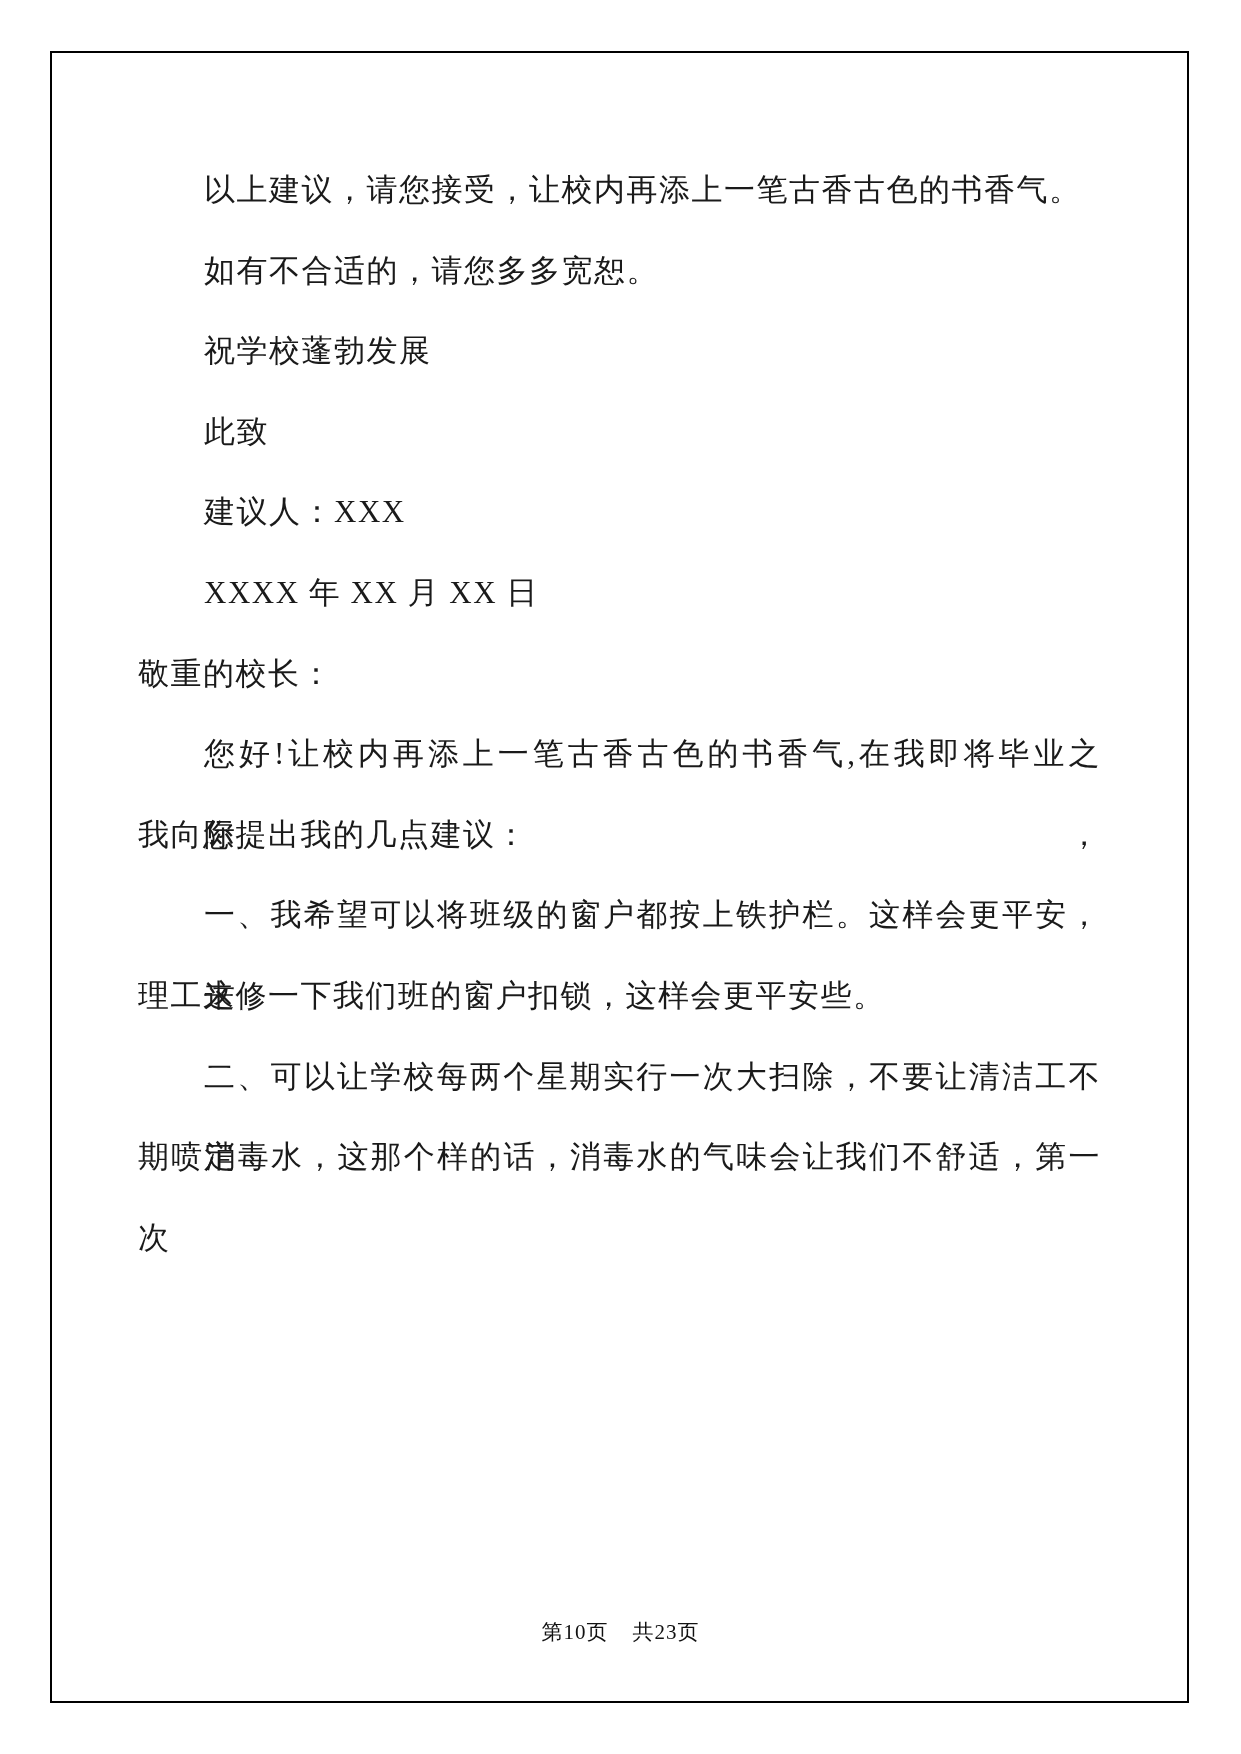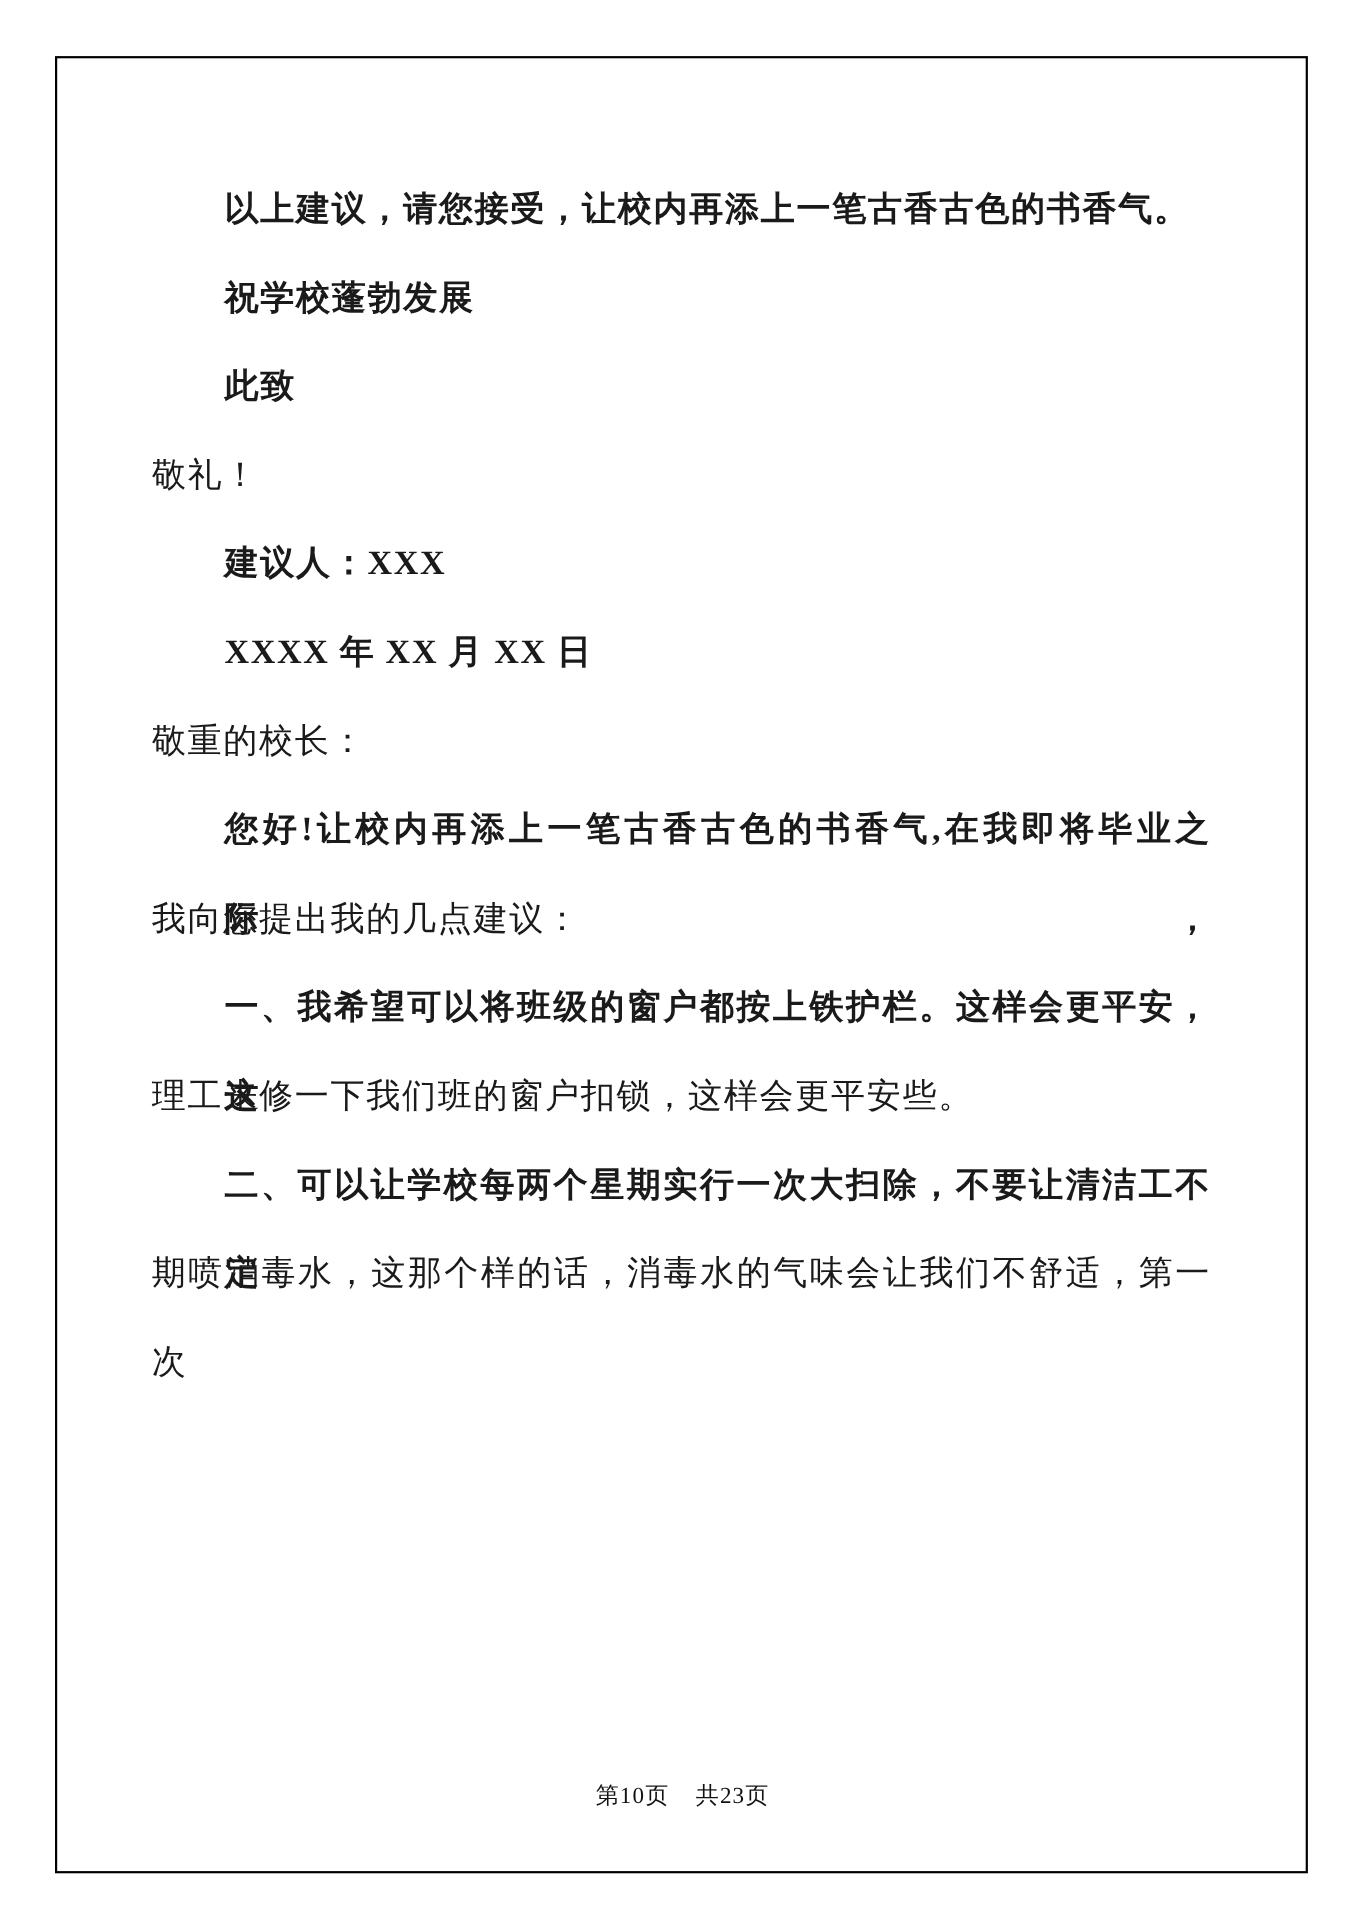--- a/index.html
+++ b/index.html
@@ -32,21 +32,20 @@
   }
   .ln {
     height: 80.6px;
     line-height: 80.6px;
     font-size: 31px;
     letter-spacing: 1.5px;
     white-space: nowrap;
   }
   .ln.indent {
     padding-left: 66px;
-    font-weight: bold;
   }
   .ln.stretch {
     white-space: normal;
     text-align: justify;
     text-align-last: justify;
   }
   .footer {
     position: absolute;
     left: 0;
     top: 1618px;
@@ -60,23 +59,23 @@
     margin-left: 24px;
   }
 </style>
 </head>
 <body>
 
 <div class="page-border"></div>
 
 <div class="content">
   <div class="ln indent">以上建议，请您接受，让校内再添上一笔古香古色的书香气。</div>
+  <div class="ln indent">如有不合适的，请您多多宽恕。</div>
   <div class="ln indent">祝学校蓬勃发展</div>
   <div class="ln indent">此致</div>
-  <div class="ln">敬礼！</div>
   <div class="ln indent">建议人：XXX</div>
   <div class="ln indent">XXXX 年 XX 月 XX 日</div>
   <div class="ln">敬重的校长：</div>
   <div class="ln indent stretch">您好!让校内再添上一笔古香古色的书香气,在我即将毕业之际，</div>
   <div class="ln">我向您提出我的几点建议：</div>
   <div class="ln indent stretch">一、我希望可以将班级的窗户都按上铁护栏。这样会更平安，这</div>
   <div class="ln">理工来修一下我们班的窗户扣锁，这样会更平安些。</div>
   <div class="ln indent stretch">二、可以让学校每两个星期实行一次大扫除，不要让清洁工不定</div>
   <div class="ln stretch">期喷消毒水，这那个样的话，消毒水的气味会让我们不舒适，第一次</div>
 </div>

